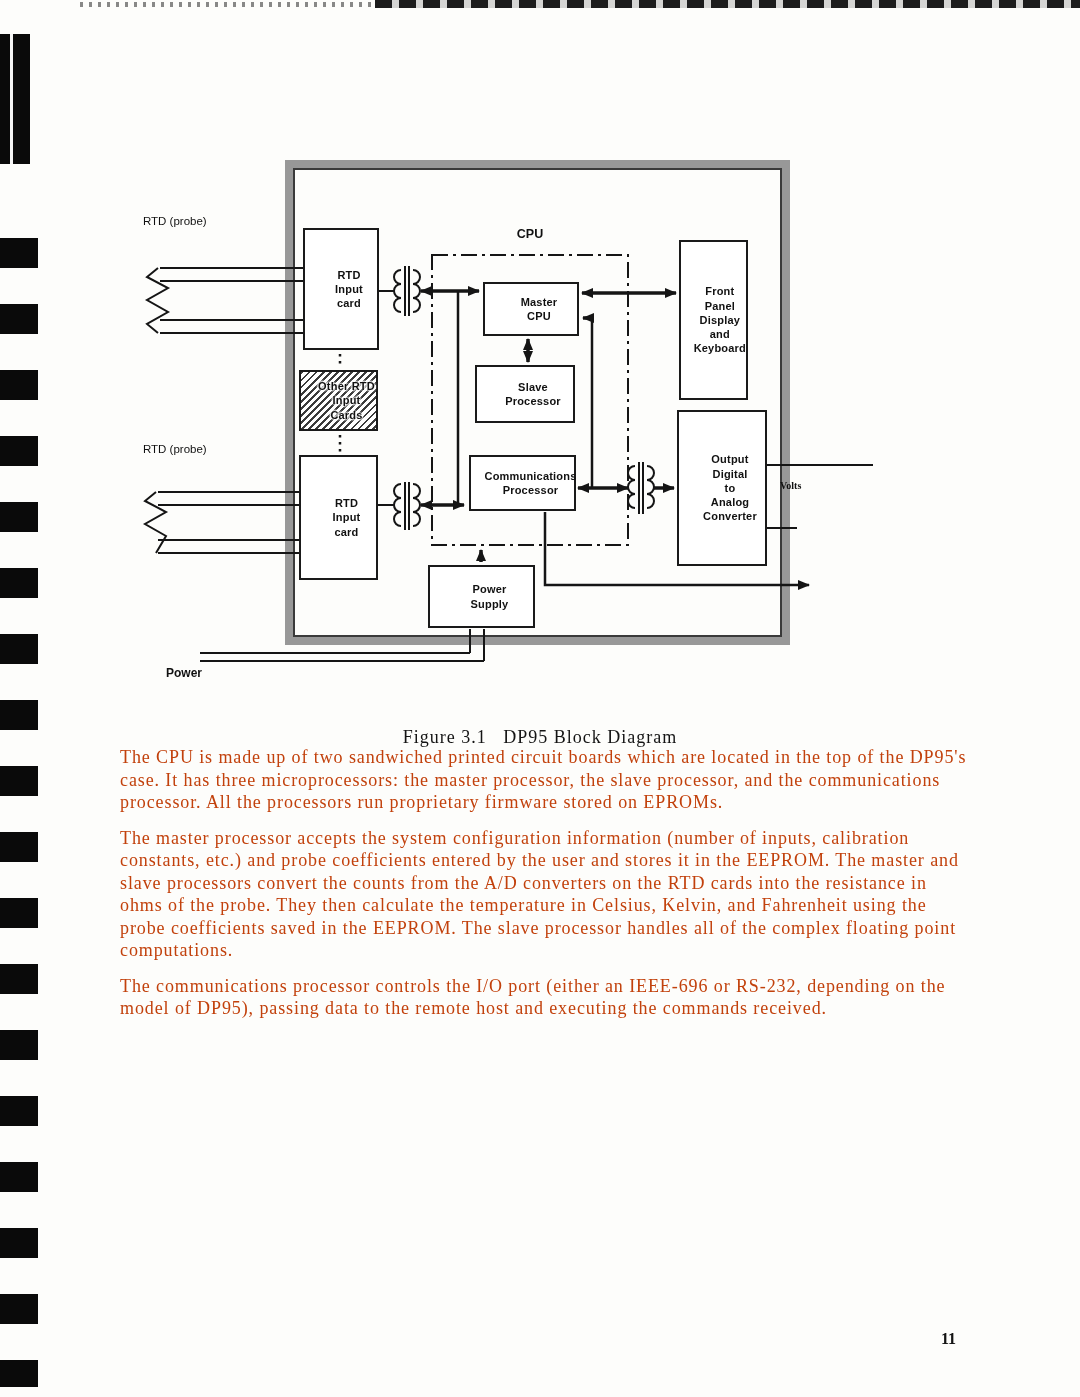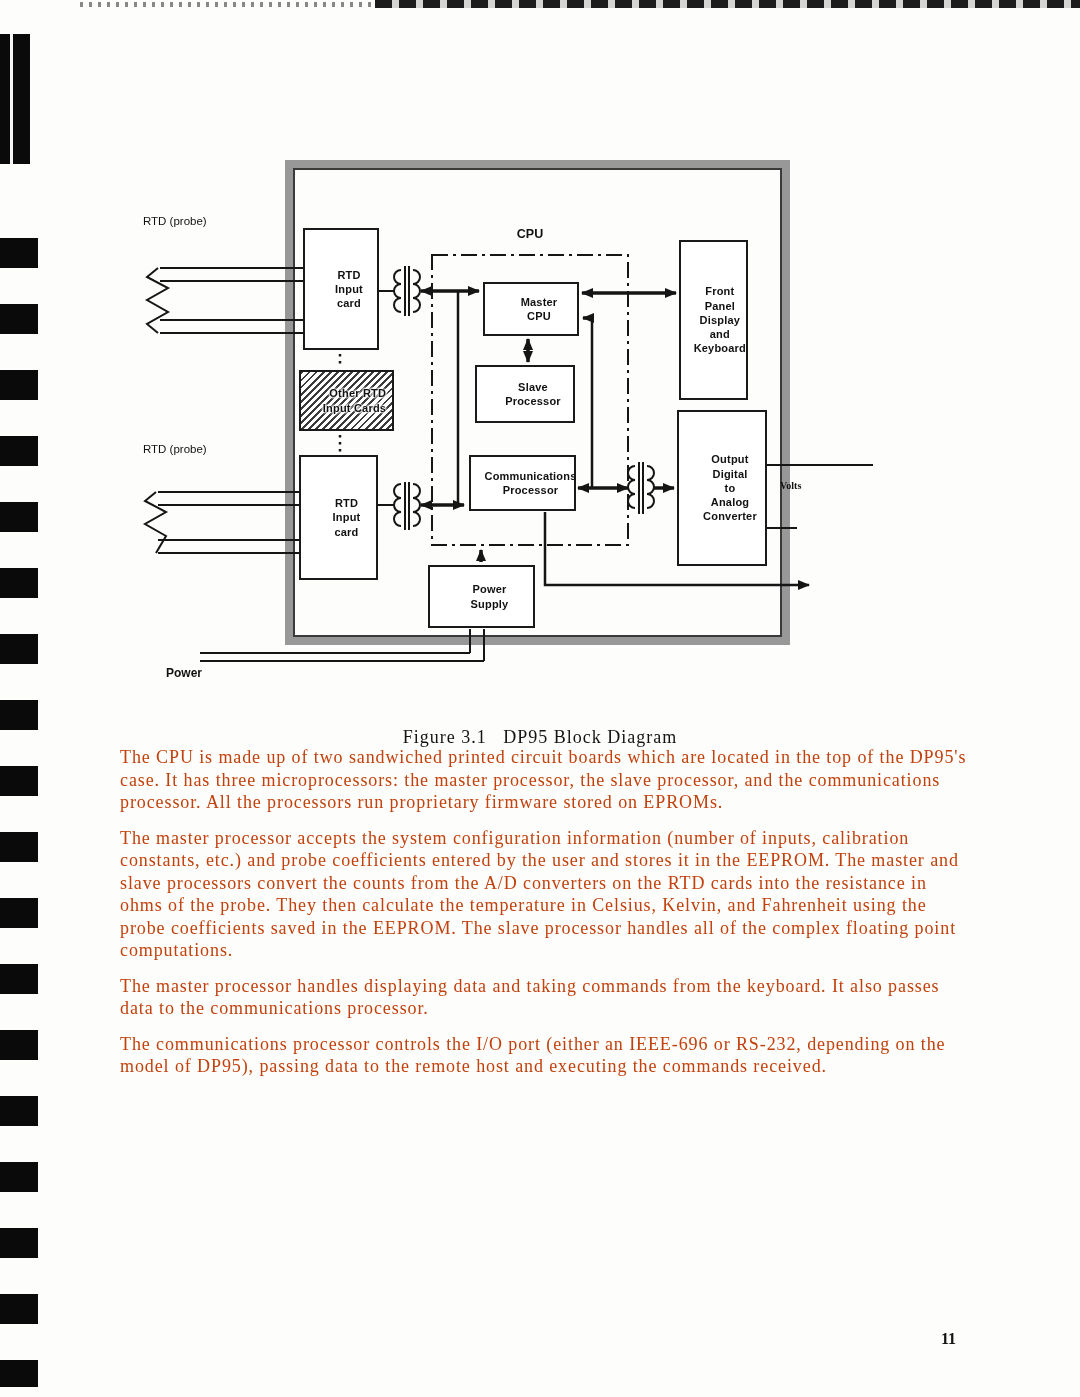--- a/index.html
+++ b/index.html
@@ -157,21 +157,21 @@
       <line x1="481" y1="562" x2="481" y2="550" marker-end="url(#ah)"></line>
     </g>
   </svg>
 
   <div class="block" style="left:303px; top:228px; width:76px; height:122px;">
     <span class="block-label">RTD
 Input
 card</span>
   </div>
 
-  <div class="block hatch" style="left:299px; top:370px; width:95px; height:61px;text-align:right;">
+  <div class="block hatch" style="left:299px; top:370px; width:79px; height:61px;">
     <span class="block-label">Other RTD
 Input Cards</span>
   </div>
 
   <div class="block" style="left:299px; top:455px; width:79px; height:125px;">
     <span class="block-label">RTD
 Input
 card</span>
   </div>
 
@@ -216,19 +216,18 @@
   <div class="outside-label" style="left:143px; top:443px;">RTD (probe)</div>
   <div class="outside-label bold" style="left:432px; top:227px; width:196px; text-align:center; font-size:12.5px;">CPU</div>
   <div class="outside-label bold" style="left:780px; top:480px; font-size:10px;font-family:Liberation Serif, serif;">Volts</div>
   <div class="outside-label bold" style="left:166px; top:666px; font-size:12px;">Power</div>
 
   <div class="caption">Figure 3.1   DP95 Block Diagram</div>
 
   <div class="body-text">
     <p>The CPU is made up of two sandwiched printed circuit boards which are located in the top of the DP95's case. It has three microprocessors: the master processor, the slave processor, and the communications processor. All the processors run proprietary firmware stored on EPROMs.</p>
     <p>The master processor accepts the system configuration information (number of inputs, calibration constants, etc.) and probe coefficients entered by the user and stores it in the EEPROM. The master and slave processors convert the counts from the A/D converters on the RTD cards into the resistance in ohms of the probe. They then calculate the temperature in Celsius, Kelvin, and Fahrenheit using the probe coefficients saved in the EEPROM. The slave processor handles all of the complex floating point computations.</p>
-    <p>The master processor handles displaying data and taking commands from the keyboard. It also passes data to the communications processor.</p>
     <p>The communications processor controls the I/O port (either an IEEE-696 or RS-232, depending on the model of DP95), passing data to the remote host and executing the commands received.</p>
   </div>
 
   <div class="page-number">11</div>
 
 </div>
 
 </body></html>

